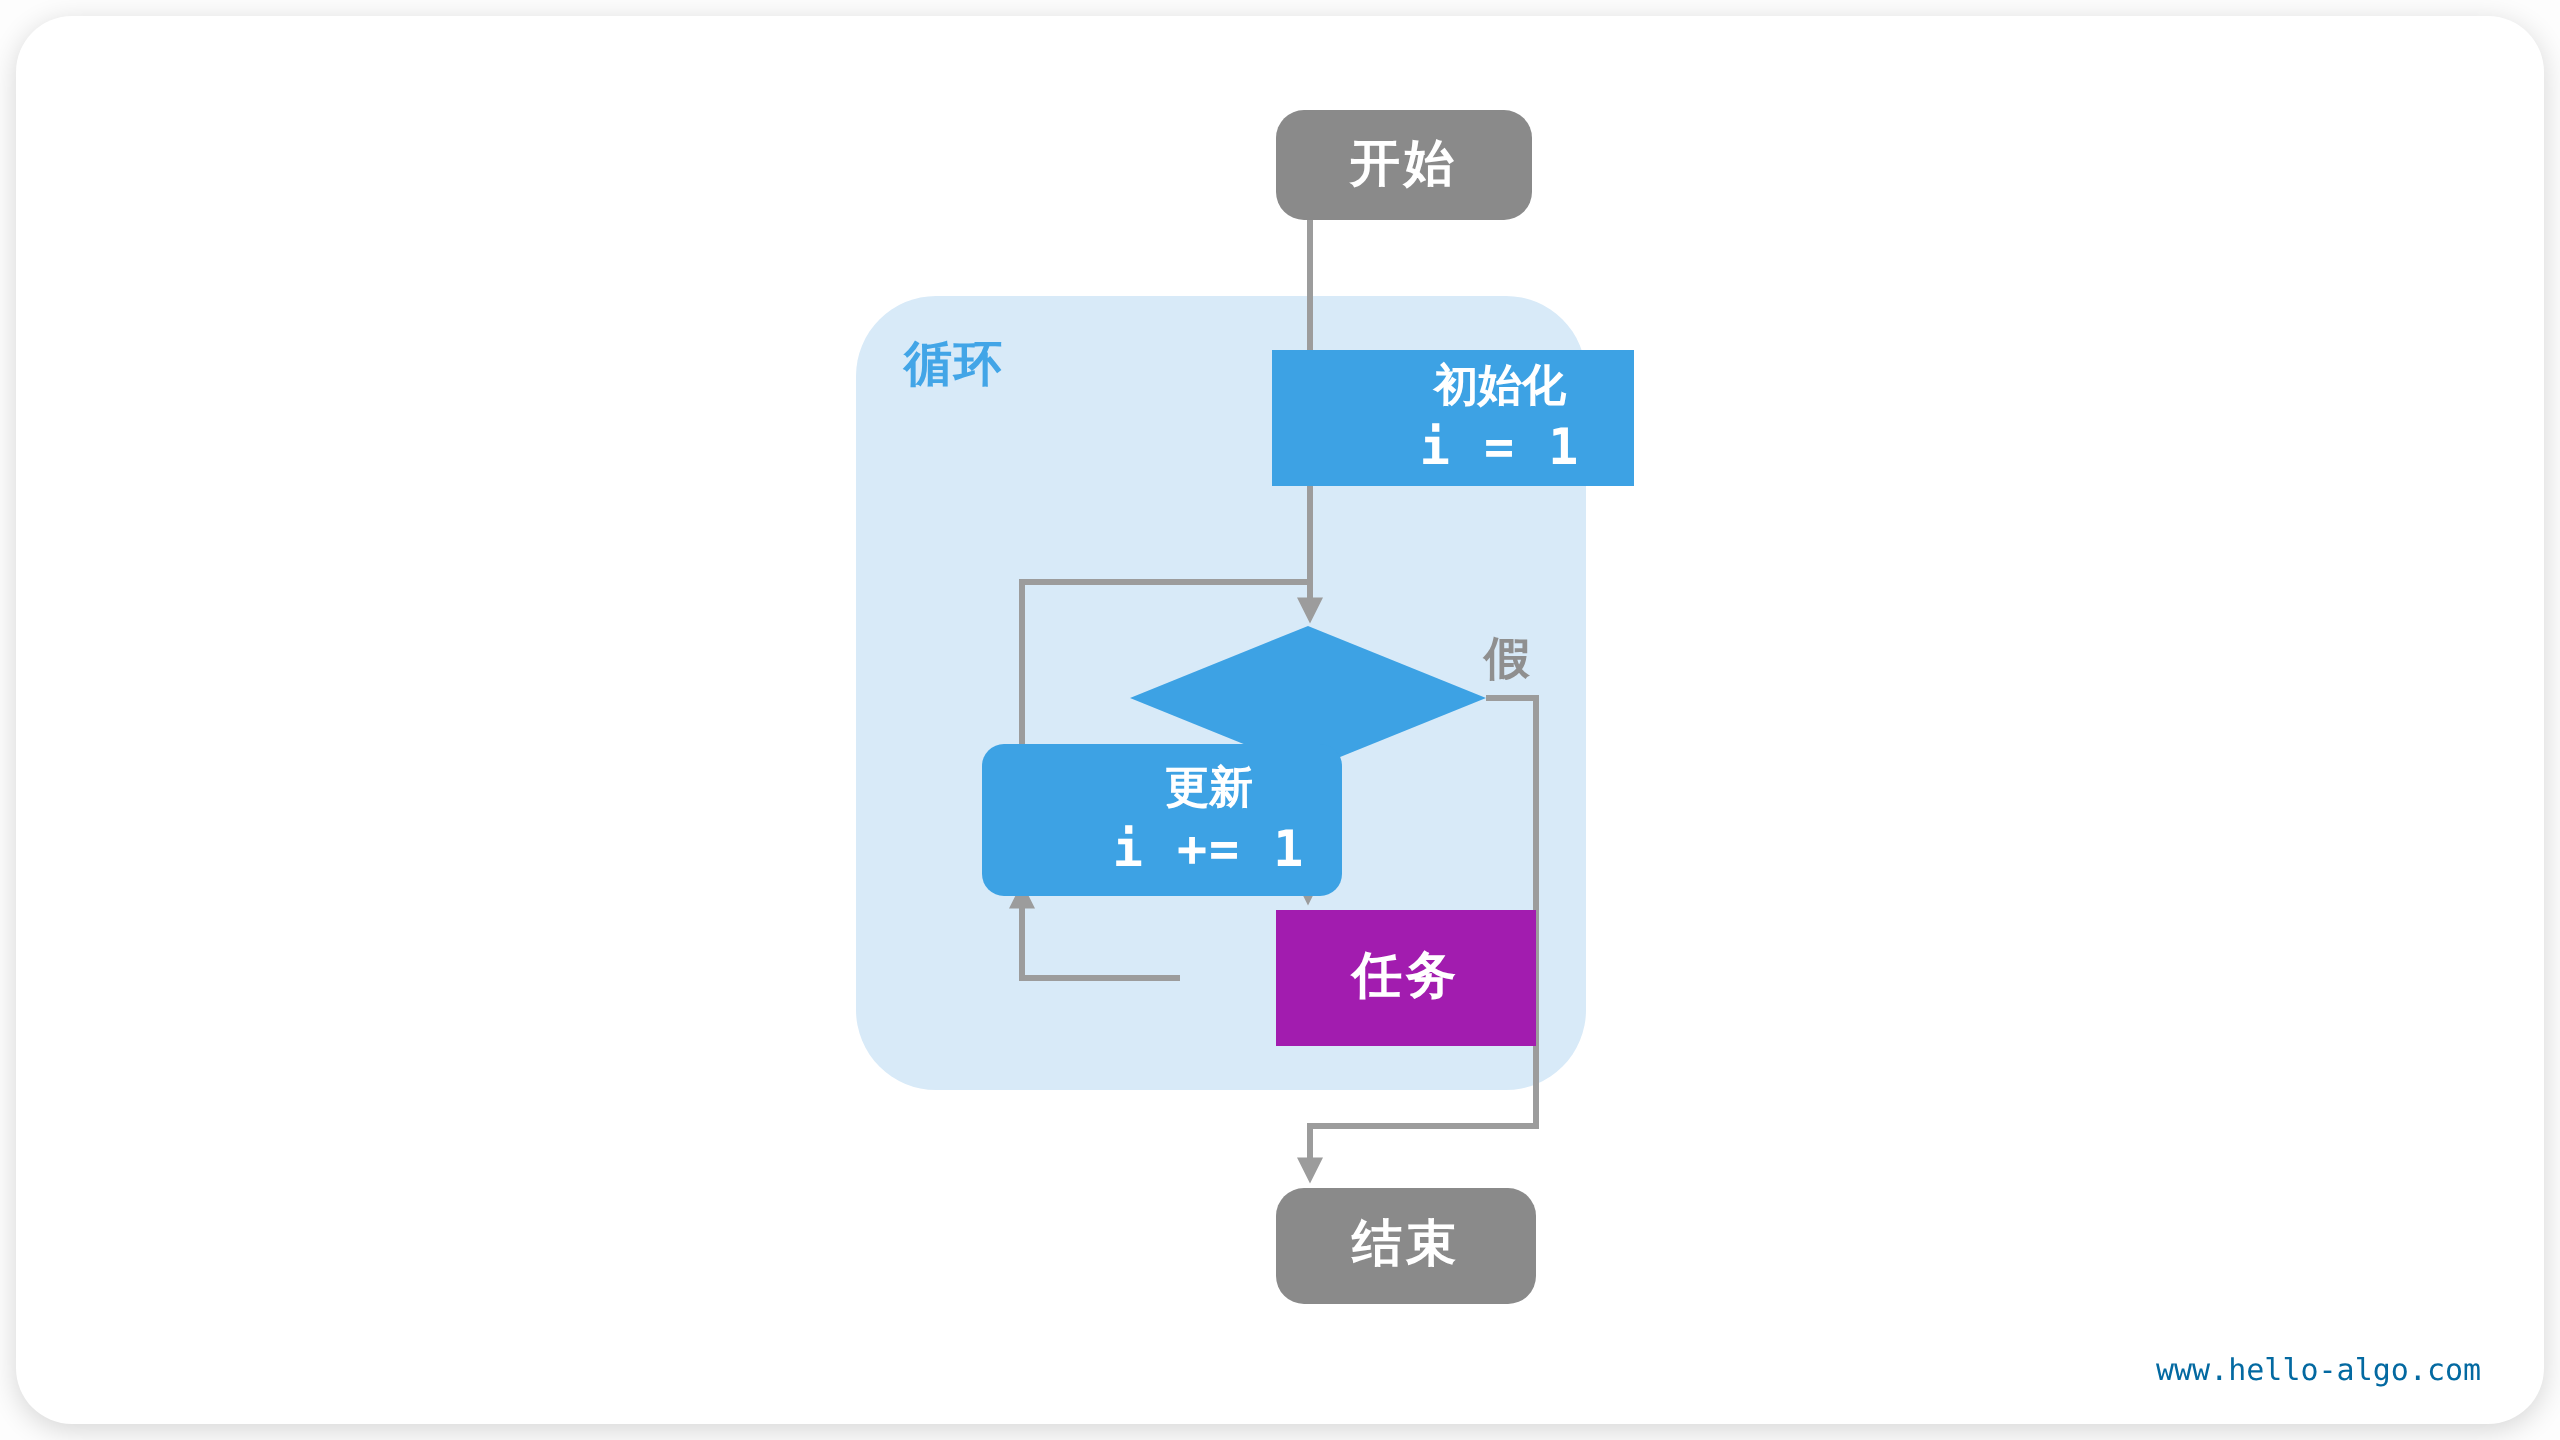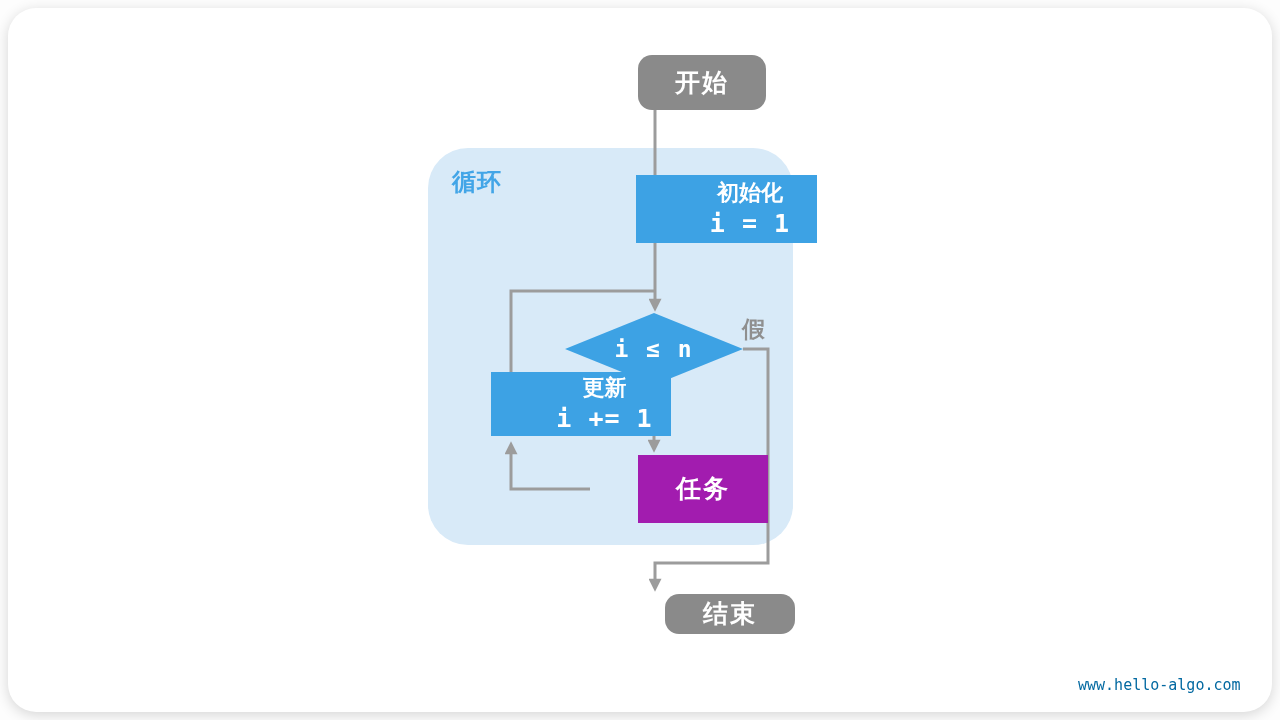--- a/index.html
+++ b/index.html
@@ -141,33 +141,32 @@
 
   <div class="node terminal" style="left:590px; top:55px; width:128px; height:55px;">
     <span>开始</span>
   </div>
 
   <div class="node process" style="left:588px; top:175px; width:134px; height:68px;">
     <span>初始化</span>
     <span class="code-line">i = 1</span>
   </div>
 
-  <div class="diamond-label">i ≤ n</div>
 
   <div class="branch-label branch-false">假</div>
   <div class="branch-label branch-true">真</div>
 
-  <div class="node process" style="left:443px; top:372px; width:133px; height:64px;">
+  <div class="node process" style="left:443px; top:372px; width:133px; height:76px;border-radius:11px;">
     <span>更新</span>
     <span class="code-line">i += 1</span>
   </div>
 
   <div class="node task" style="left:590px; top:455px; width:130px; height:68px;">
     <span>任务</span>
   </div>
 
-  <div class="node terminal" style="left:617px; top:594px; width:130px; height:40px;">
+  <div class="node terminal" style="left:590px; top:594px; width:130px; height:58px;">
     <span>结束</span>
   </div>
 
   <div class="watermark">www.hello-algo.com</div>
 
 </div>
 
 </body></html>

